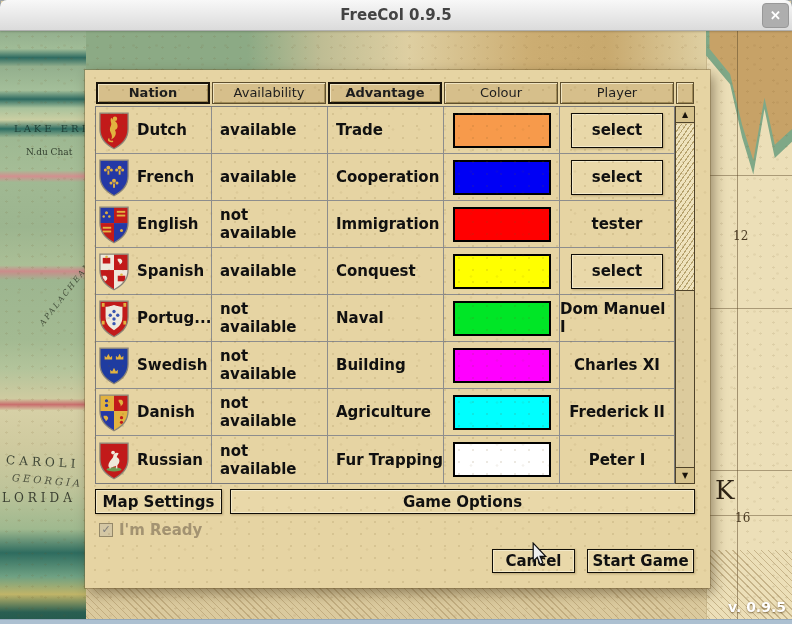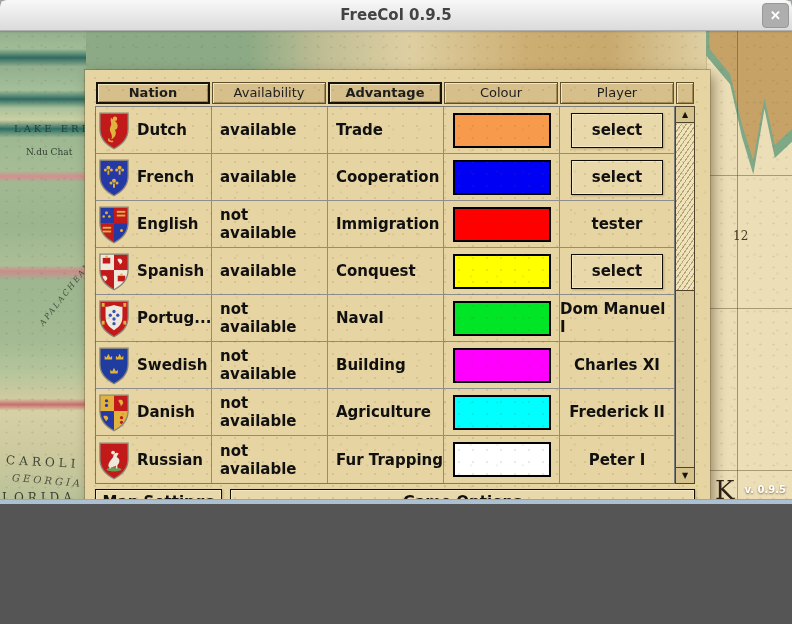--- a/index.html
+++ b/index.html
@@ -1,17 +1,17 @@
 <!DOCTYPE html>
 <html><head>
 <meta charset="utf-8">
 <style>
   html,body{margin:0;padding:0;background:#555;}
   *{box-sizing:border-box;}
-  .window{position:relative;width:792px;height:504px;overflow:hidden;
+  .window{position:relative;width:792px;height:624px;overflow:hidden;
     font-family:"DejaVu Sans",sans-serif;background:#E4D2A4;
     box-shadow:inset 0 0 0 1px rgba(145,155,165,.85);}
   
   .titlebar{position:absolute;top:0;left:0;right:0;height:31px;z-index:20;
     background:linear-gradient(#F8F8F8,#DBDBDB);border-bottom:1px solid #AFAFAF;
     border-radius:7px 7px 0 0;box-shadow:0 1px 2px rgba(0,0,0,.18);}
   .title{position:absolute;left:0;right:0;top:6px;text-align:center;
     font-size:15px;font-weight:bold;color:#434343;}
   .close-btn{position:absolute;right:3px;top:3px;width:27px;height:25px;padding:0;
     background:#AEAEAE;border:1px solid #989898;border-radius:4px;
@@ -49,21 +49,21 @@
   .grid-h{position:absolute;left:0;right:0;height:1px;background:rgba(90,70,40,.45);}
   .gh1{top:144px;} .gh2{top:277px;} .gh3{top:439px;} .gh4{top:484px;}
   .lbl-12{top:198px;left:26px;font-size:12px;color:#4A3A22;}
   .lbl-K{top:444px;left:8px;font-size:26px;color:#2E2416;}
   .lbl-16{top:480px;left:28px;font-size:12px;color:#4A3A22;}
   .hatch-right{position:absolute;left:0;right:0;bottom:0;height:74px;
     background:repeating-linear-gradient(45deg,rgba(130,100,50,.35) 0 1px,transparent 1px 5px);}
   .bg-bottom{position:absolute;left:86px;right:86px;bottom:0;height:36px;background:#DBCA9E;
     background-image:repeating-linear-gradient(45deg,rgba(130,100,50,.28) 0 1px,transparent 1px 5px);}
   .version{position:absolute;right:6px;bottom:9px;z-index:25;color:#FFFFFF;
-    font-weight:bold;font-size:10px;text-shadow:0 1px 2px rgba(70,45,5,.65);}
+    font-weight:bold;font-size:14px;text-shadow:0 1px 2px rgba(70,45,5,.65);}
   .bottom-frame{position:absolute;left:0;bottom:0;width:100%;height:5px;z-index:30;
     background:#ACC0D1;border-top:1px solid #93A8BA;}
   
   .dialog{position:absolute;left:85px;top:70px;width:625px;height:518px;z-index:10;
     background:#E6D4A3;
     box-shadow:0 0 0 1px rgba(110,85,40,.35),4px 5px 12px rgba(50,35,10,.45);}
   .dialog::after{content:"";position:absolute;inset:0;pointer-events:none;
     background-image:radial-gradient(rgba(110,80,30,.13) 1px,transparent 1.5px),
                      radial-gradient(rgba(110,80,30,.08) 1px,transparent 1.8px);
     background-size:14px 12px,26px 21px;background-position:3px 2px,9px 7px;}

